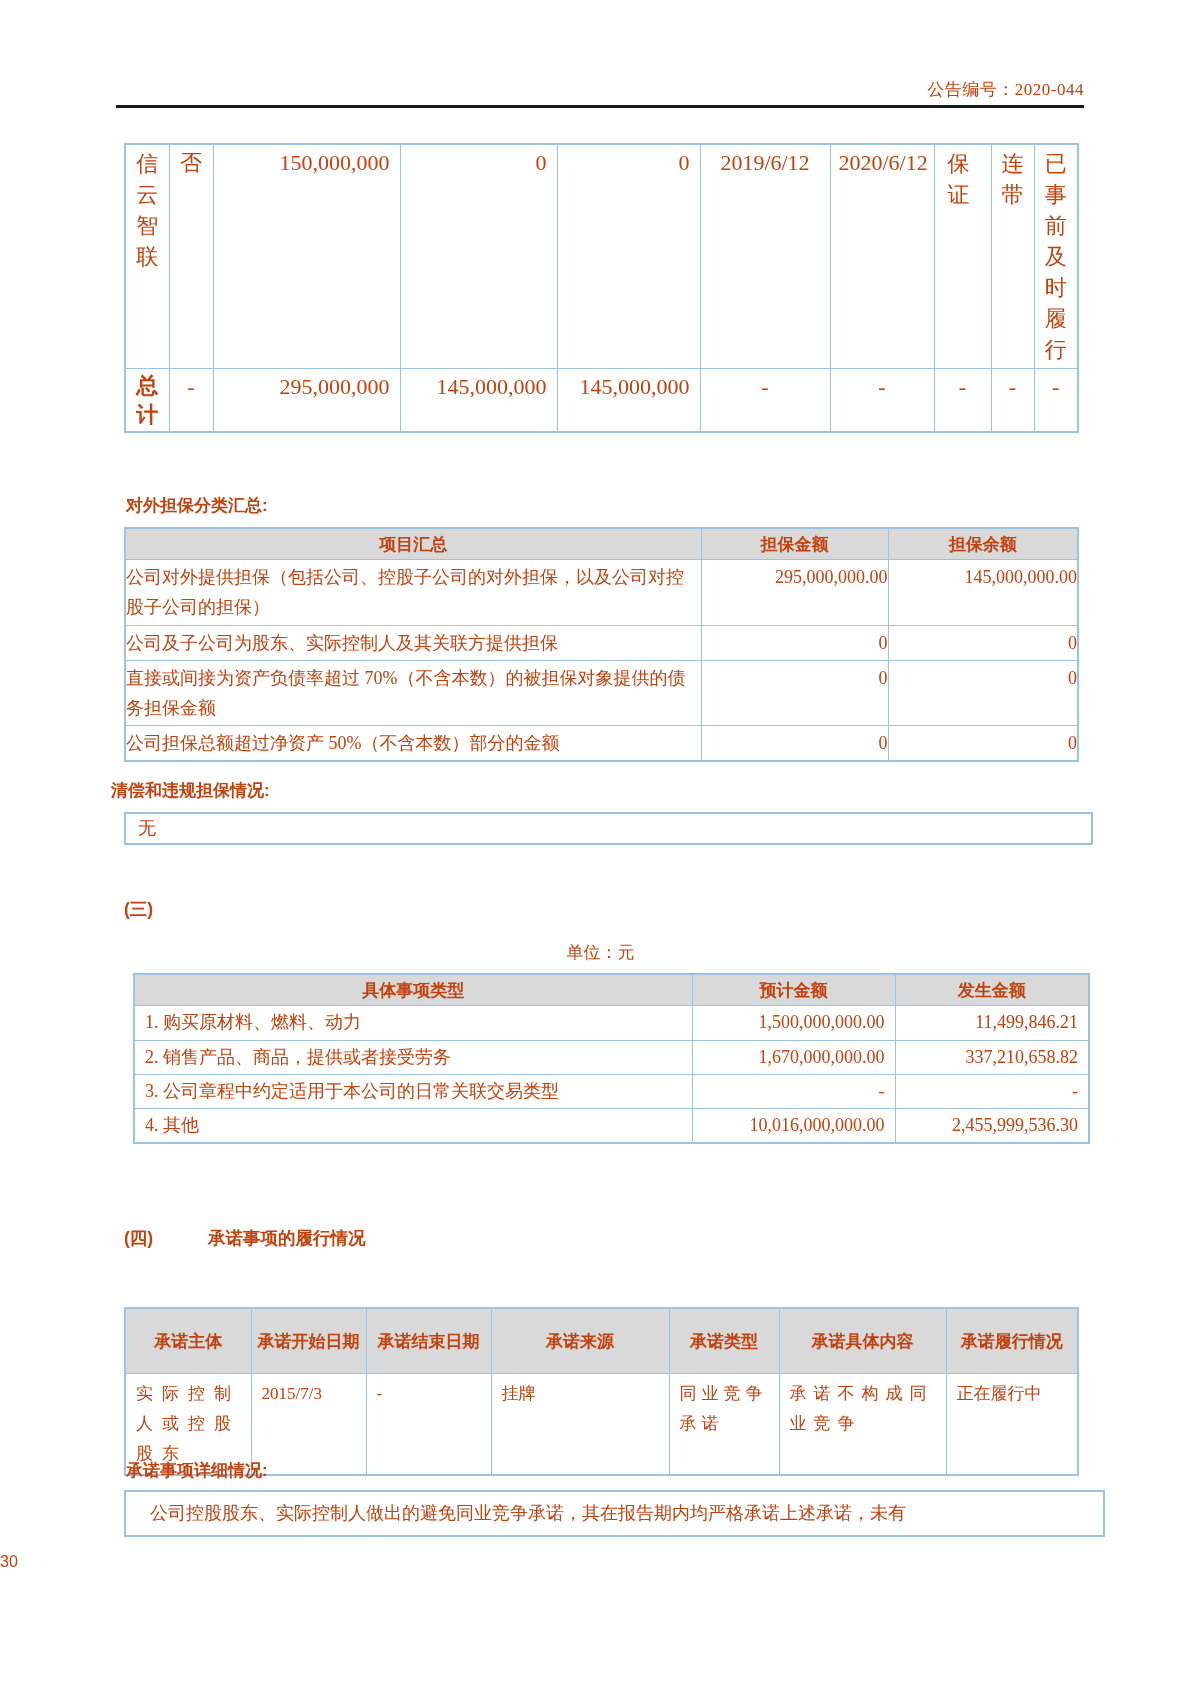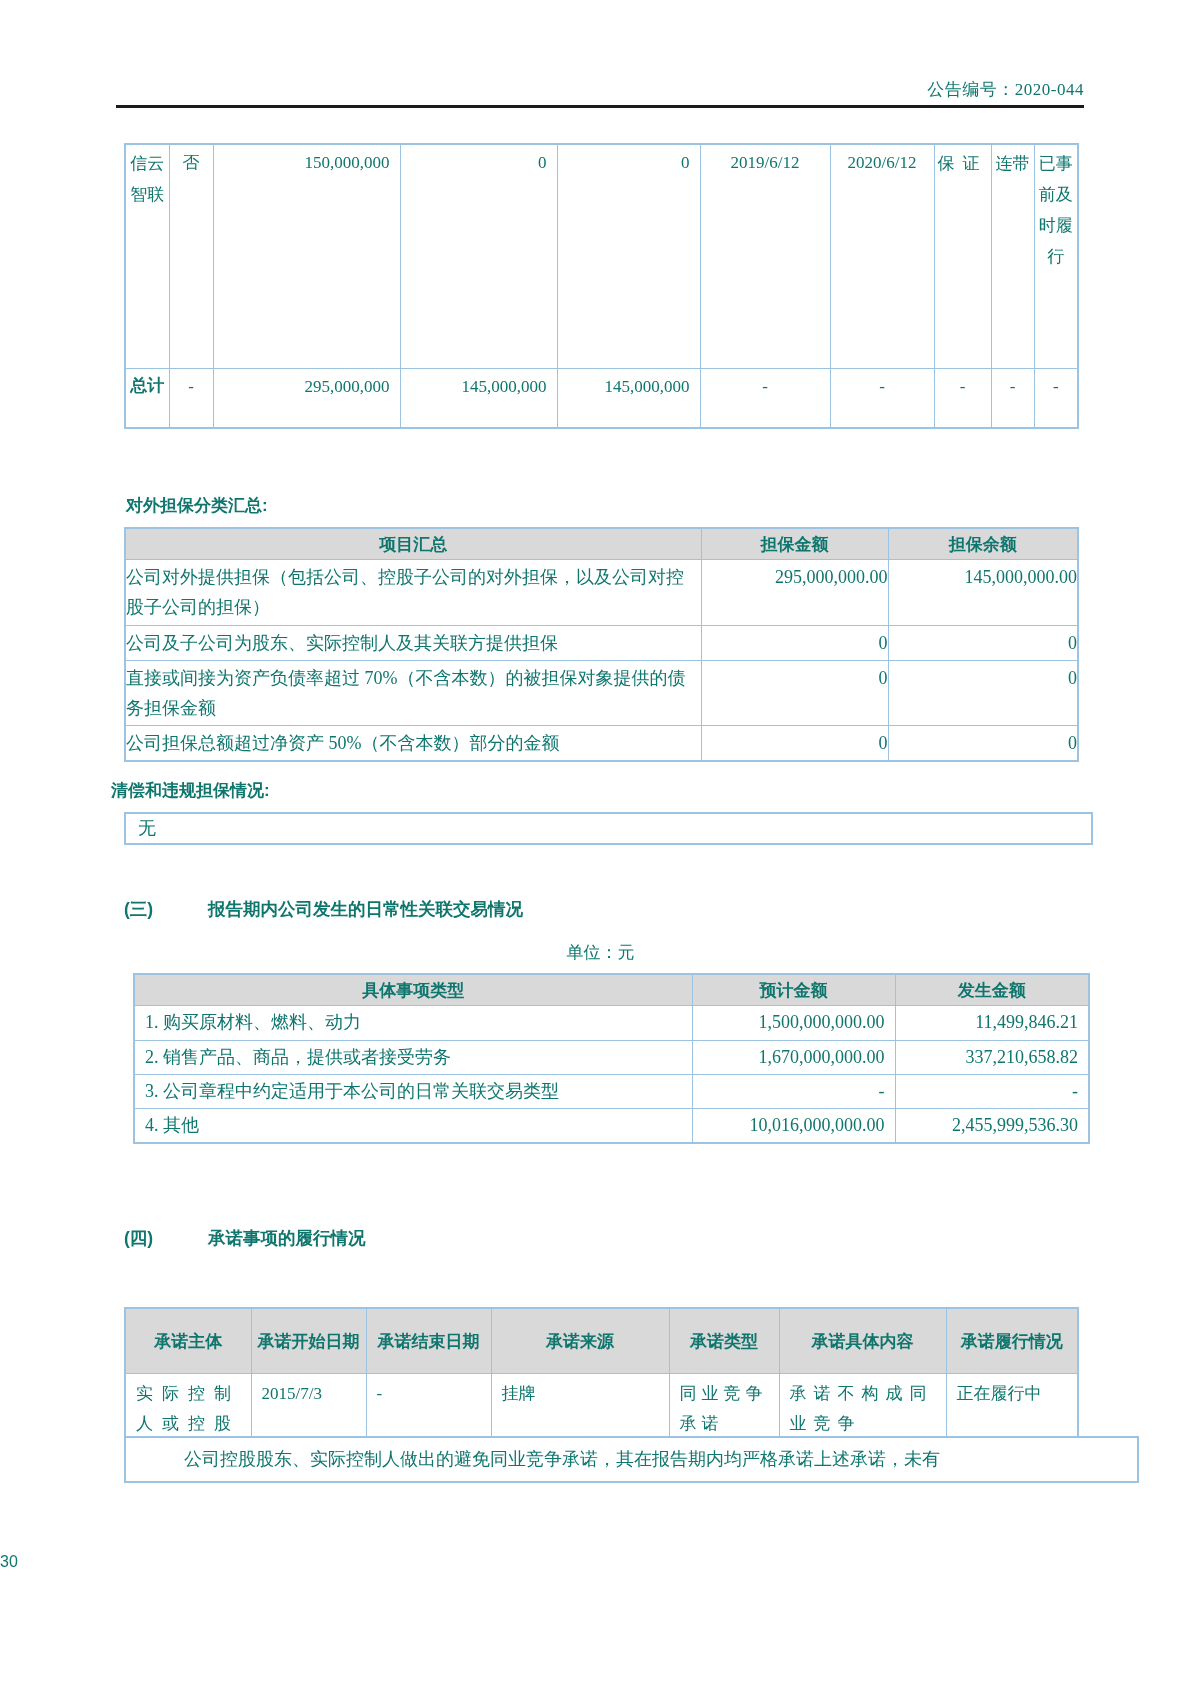--- a/index.html
+++ b/index.html
@@ -1,51 +1,51 @@
 <!DOCTYPE html>
 <html><head>
 <meta charset="utf-8">
 <style>
   html,body{margin:0;padding:0;background:#e8e8e8;}
   .page{
     position:relative;width:1200px;height:1697px;margin:0 auto;
     background:#ffffff;
     font-family:"Liberation Serif","DejaVu Serif",serif;
-    color:#0f766e;
+    color:#c2410c;
   }
   .abs{position:absolute;}
   
   .doc-number{top:78px;left:116px;width:968px;text-align:right;font-size:17px;letter-spacing:.5px;}
   .top-rule{top:105px;left:116px;width:968px;height:3px;background:#1a1a1a;}
   
   table{border-collapse:collapse;table-layout:fixed;font-size:17px;}
   table.doc{border:2px solid #9cc3e2;}
   td,th{border:1px solid #9cc3e2;vertical-align:top;padding:4px 8px;font-weight:normal;overflow:hidden;}
   th{background:#d9d9d9;font-family:"Liberation Sans","DejaVu Sans",sans-serif;font-weight:bold;text-align:center;vertical-align:middle;padding:2px 21px;}
   .num{text-align:right;padding-right:10px;}
   .ctr{text-align:center;}
   
   .t1{top:143px;left:124px;width:953px;}
-  .t1 td{font-size:17px;line-height:28px;}
+  .t1 td{font-size:22px;line-height:28px;}
   .t1 .vert{word-break:break-all;line-height:31px;text-align:center;padding:3px 2px;}
   .t1 .ls8{letter-spacing:8px;}
   .t1 .r1{height:224px;}
   .t1 .r2{height:60px;}
   .t1 .r2 .lbl{word-break:break-all;line-height:29px;text-align:center;padding:2px 2px;font-family:"Liberation Sans","DejaVu Sans",sans-serif;font-weight:bold;}
   
   .blabel{font-family:"Liberation Sans","DejaVu Sans",sans-serif;font-weight:bold;font-size:17px;line-height:24px;}
   
   .t2{top:527px;left:124px;width:953px;}
   .t2 td{font-size:18px;line-height:30px;padding:2px 0;}
   .t2 th{height:26px;font-size:17px;}
   .t2 .h66{height:66px;} .t2 .h30{height:30px;} .t2 .h62{height:62px;} .t2 .h32{height:32px;}
   
   .onebox{left:124px;width:953px;border:2px solid #9cc3e2;font-size:18px;background:#fff;}
   .none-box{top:812px;height:29px;line-height:29px;padding-left:12px;}
-  .detail-box{top:1436px;height:43px;line-height:43px;padding-left:58px;}
+  .detail-box{top:1490px;height:43px;line-height:43px;padding-left:24px;}
   
   .sec{display:flex;font-family:"Liberation Sans","DejaVu Sans",sans-serif;font-weight:bold;font-size:17.5px;line-height:26px;}
   .sec .no{width:84px;}
   .sec3{top:896px;left:124px;}
   .sec4{top:1225px;left:124px;}
   .unit{top:941px;left:124px;width:953px;text-align:center;font-size:17px;}
   
   .t3{top:973px;left:133px;width:955px;}
   .t3 th{height:26px;font-size:17px;}
   .t3 td{font-size:18px;line-height:25px;padding:4px 10px;}
@@ -143,21 +143,20 @@
       <td class="num">0</td>
     </tr>
   </tbody>
     </table>
 
   <div class="abs blabel" style="top:779px;left:111px;">清偿和违规担保情况:</div>
   <div class="abs onebox none-box">无</div>
 
   <div class="abs sec sec3">
     <span class="no">(三)</span>
-    <span>报告期内公司发生的日常性关联交易情况</span>
   </div>
   <div class="abs unit">单位：元</div>
   <table class="abs t3 doc">
     <colgroup>
         <col style="width:558px">
         <col style="width:203px">
         <col style="width:194px">
       </colgroup>
     <tbody>
         <tr>

